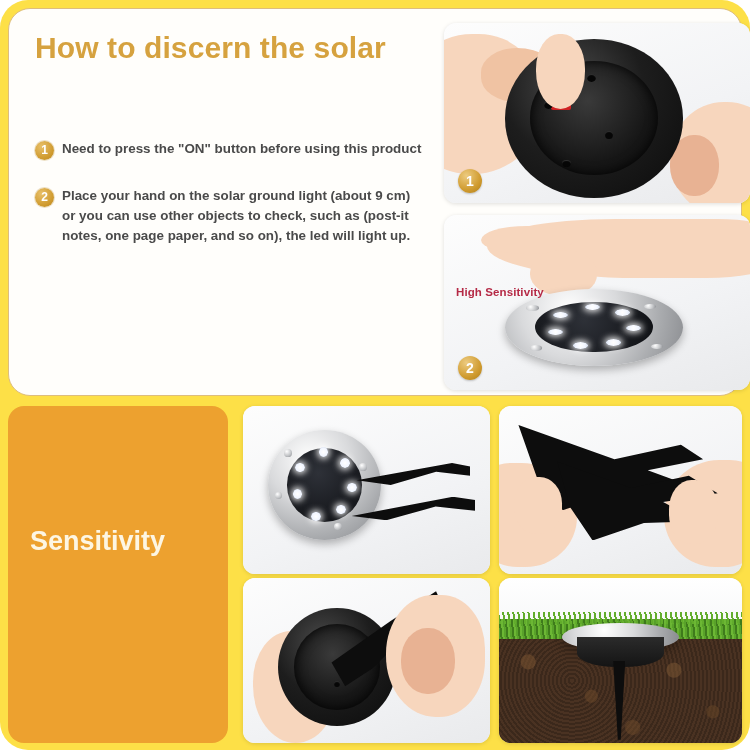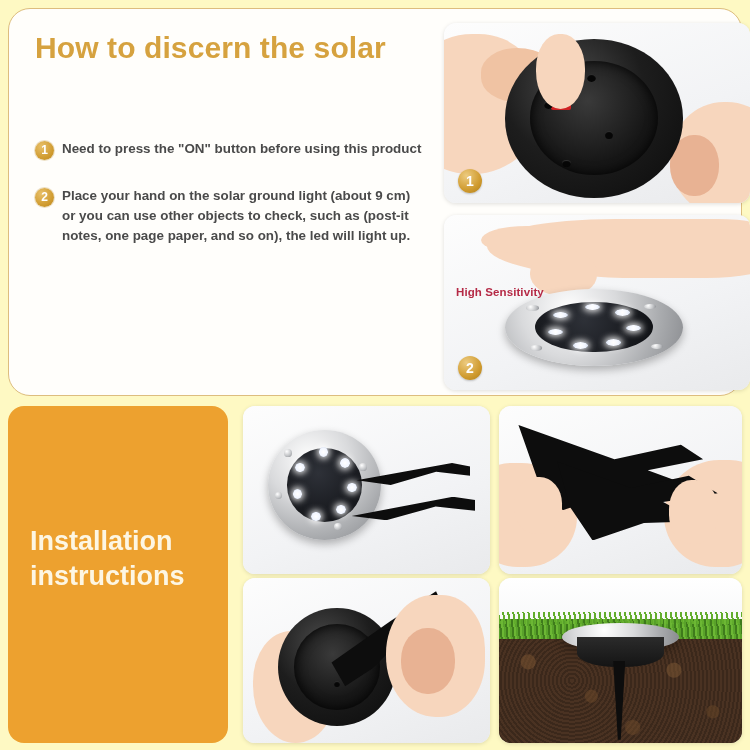--- a/index.html
+++ b/index.html
@@ -2,21 +2,21 @@
 <html><head>
 <meta charset="utf-8">
 <style>
   html,body{margin:0;padding:0;}
   body{
     width:750px;height:750px;
     background:#ffffff;
     font-family:"Liberation Sans", sans-serif;
     overflow:hidden;
   }
-  .page{position:relative;width:750px;height:750px;background:#fef9c3;}
+  .page{position:relative;width:750px;height:750px;background:#fde047;border-radius:28px;}
 
   
   .top-card{
     position:absolute;left:8px;top:8px;width:734px;height:388px;
     border:1.5px solid #ddbd7e;border-radius:22px;background:#fffefb;
     box-sizing:border-box;
   }
 
   .title{
     position:absolute;left:26px;top:20px;width:400px;
@@ -215,22 +215,21 @@
         </div>
       </div>
       <div class="hs-label">High Sensitivity</div>
       <div class="pbadge">2</div>
     </div>
 
   </div>
 
   <div class="orange-block">
     <div class="ob-text">
-      <div>Installation</div>
-      <div>instructions</div>
+      <div>Sensitivity</div>
     </div>
   </div>
 
   <div class="photo pb1">
     <div class="scene bg-white">
       <div class="steel" style="left:10%;top:14%;width:46%;height:66%;">
         <div class="face"></div>
         <div class="led" style="left:45%;top:16%;"></div>
         <div class="led" style="left:64%;top:26%;"></div>
         <div class="led" style="left:70%;top:48%;"></div>

